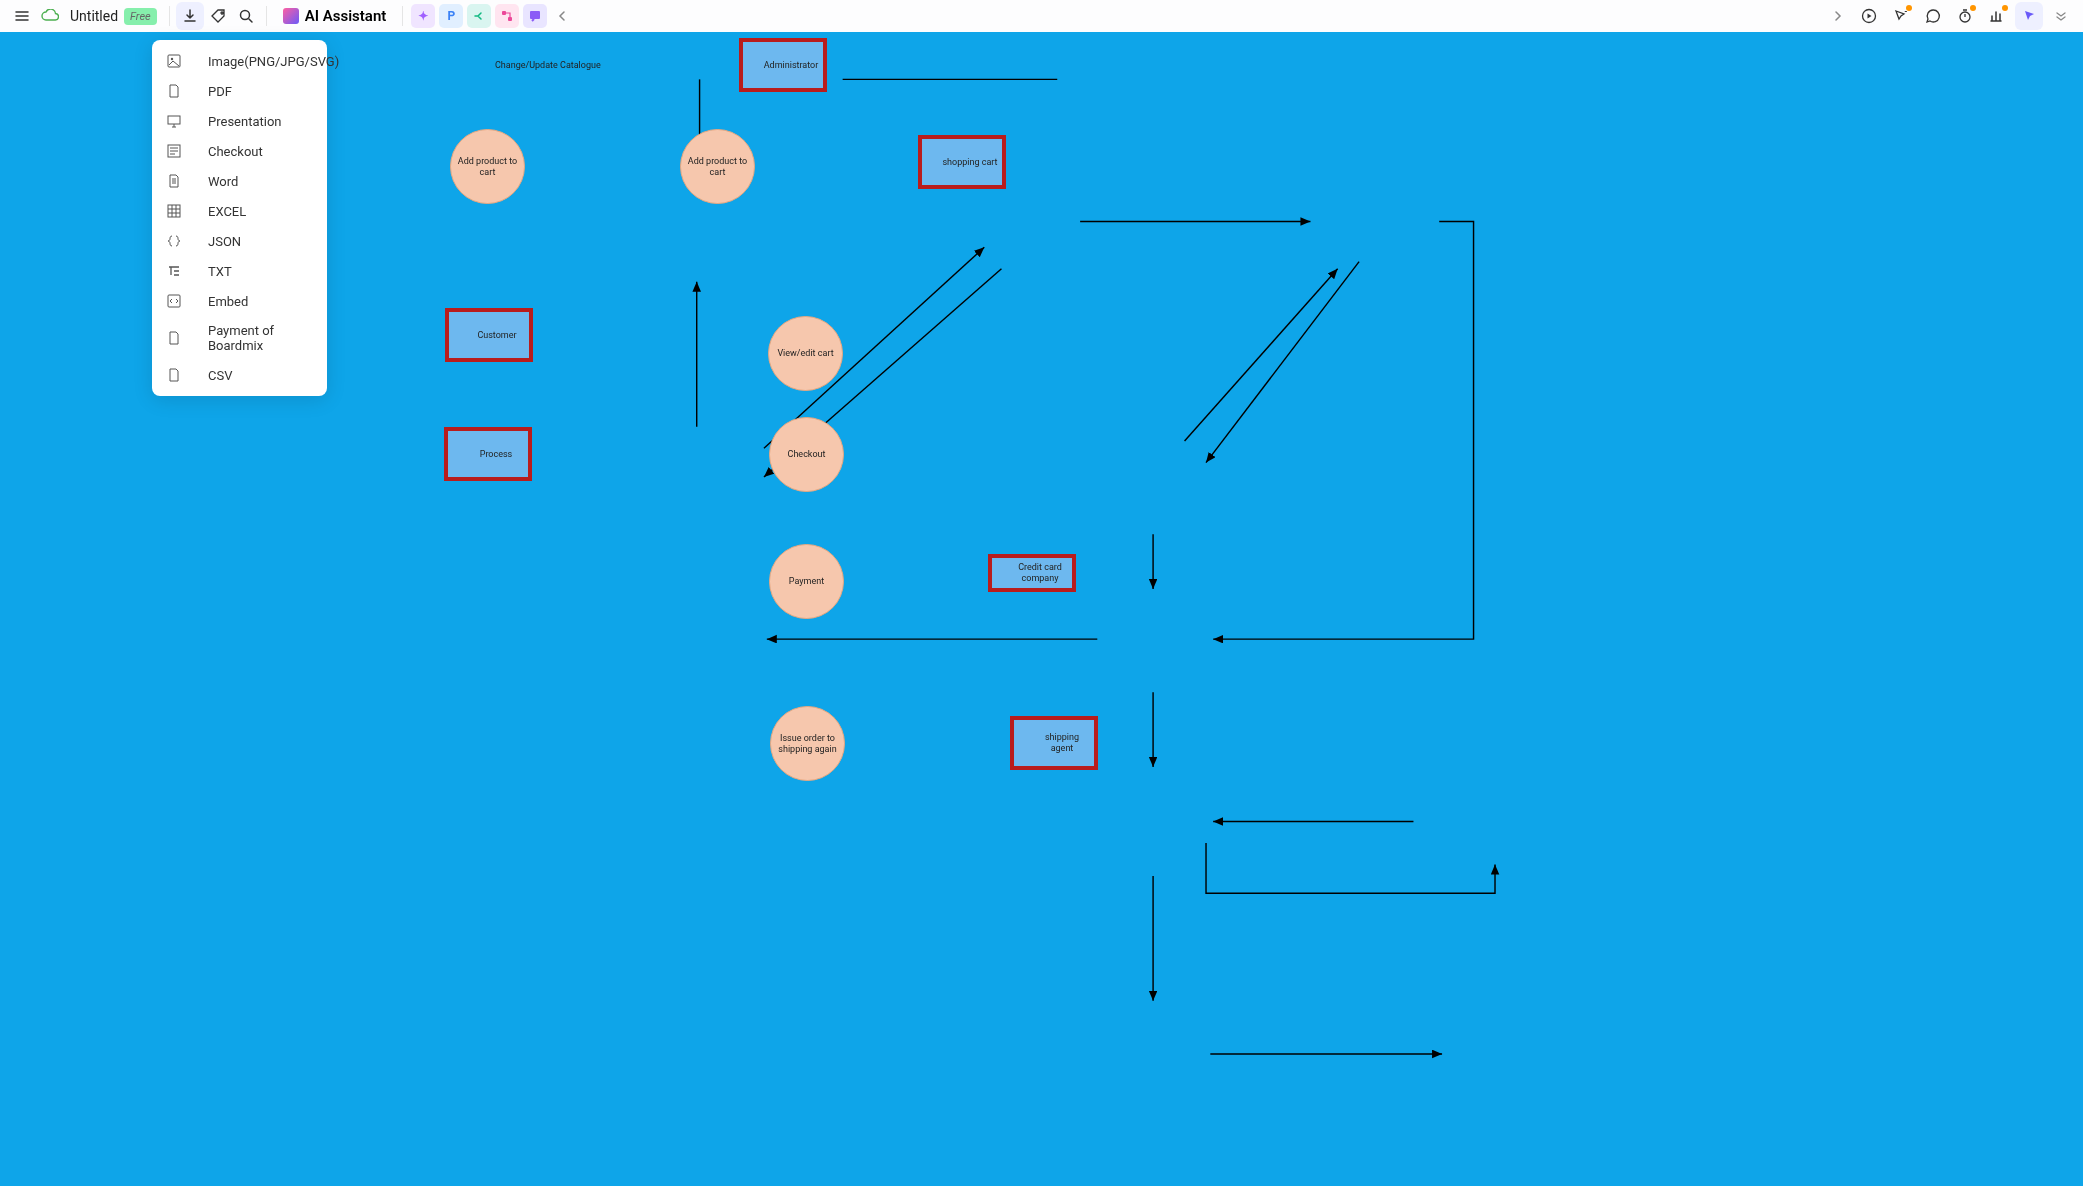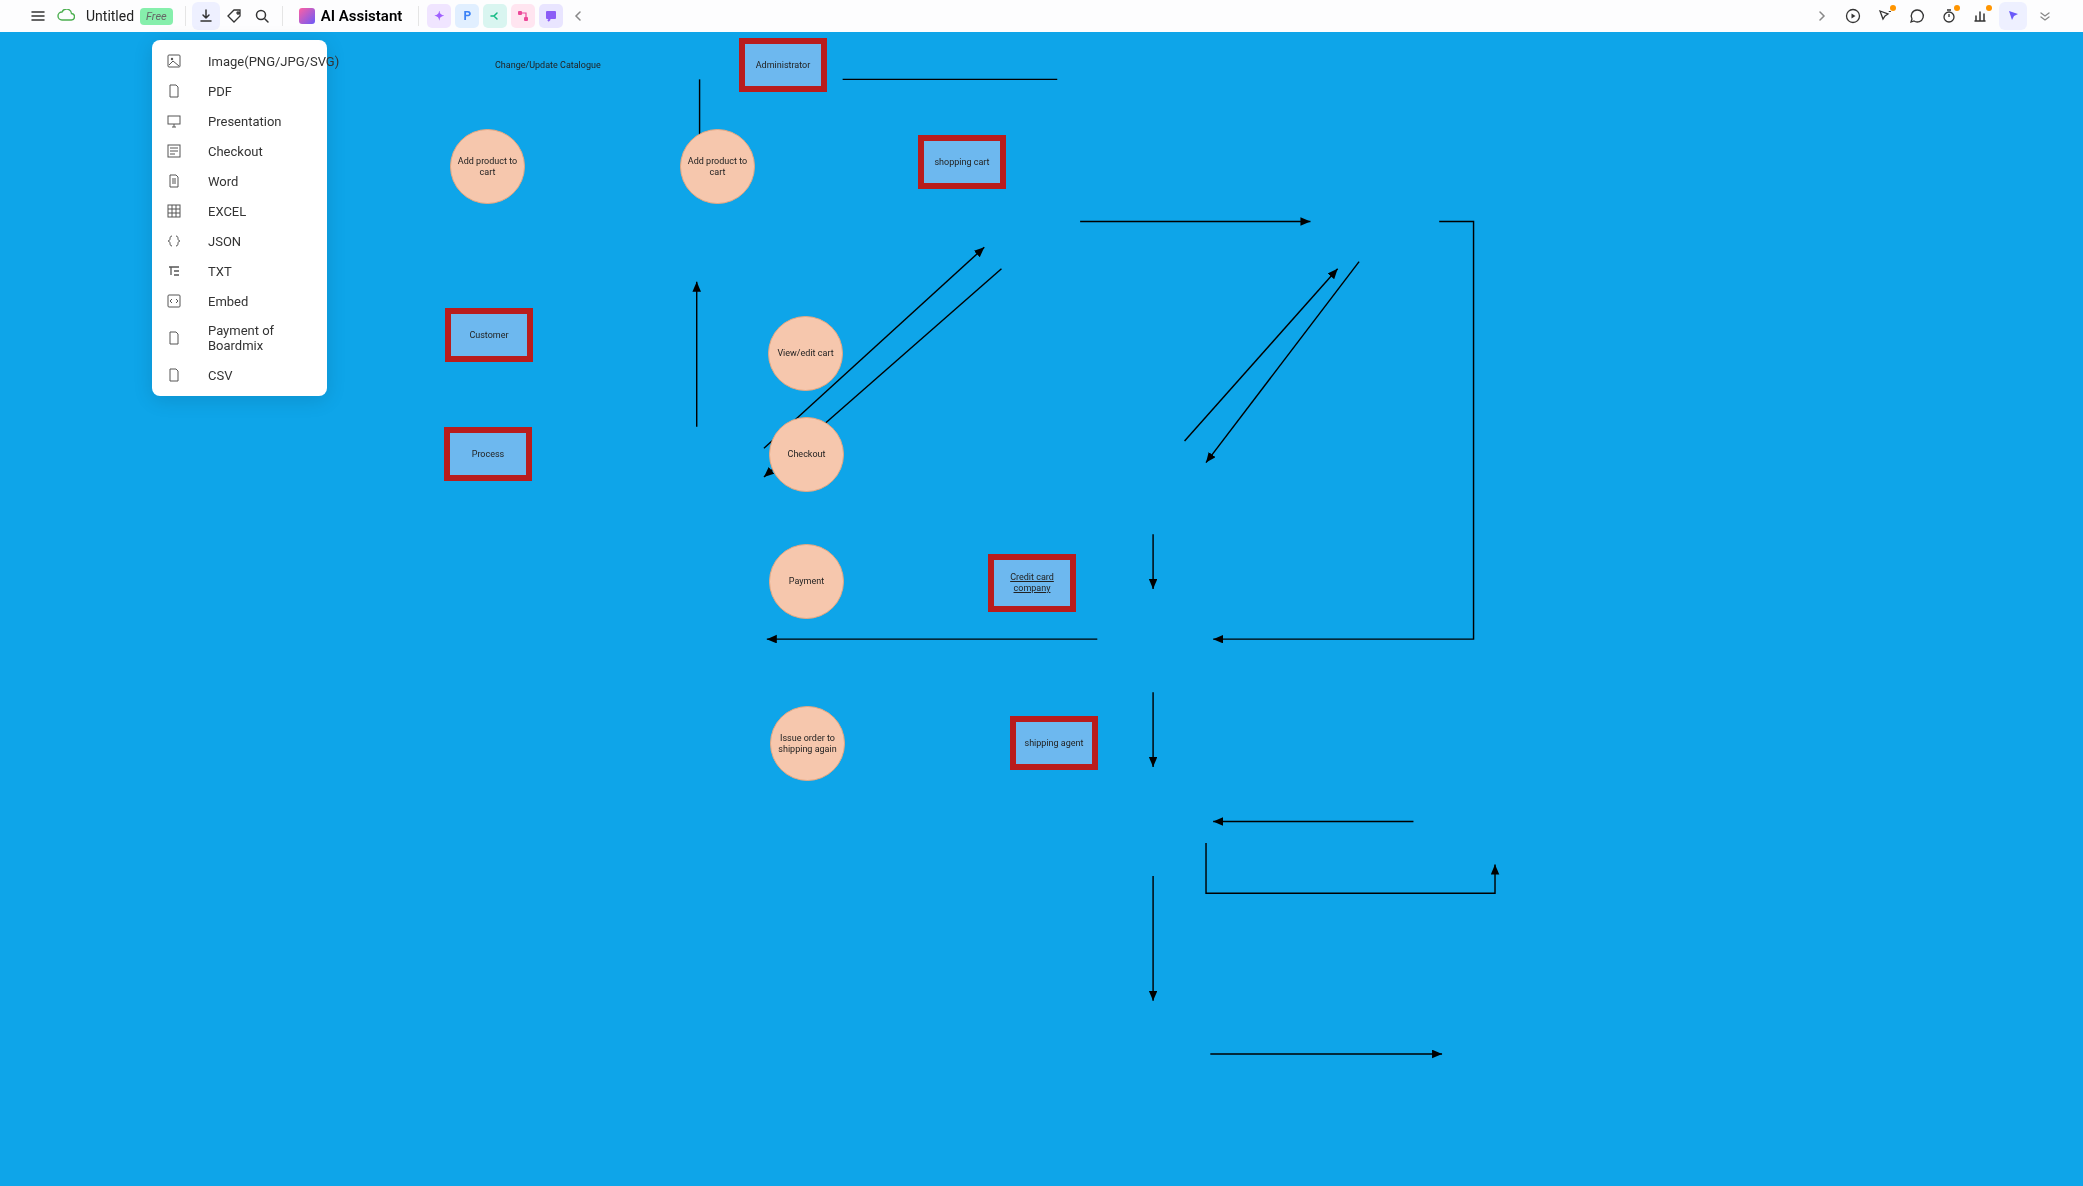--- a/index.html
+++ b/index.html
@@ -5,21 +5,21 @@
   * { box-sizing: border-box; margin: 0; padding: 0; }
   html, body { width: 100%; height: 100%; font-family: -apple-system, BlinkMacSystemFont, "Segoe UI", Roboto, sans-serif; background: #fdfdfe; overflow: hidden; }
   
   
   .toolbar {
     position: absolute;
     top: 0; left: 0; right: 0;
     height: 32px;
     display: flex;
     align-items: center;
-    padding: 0 24px;
+    padding: 0 8px;
     justify-content: space-between;
   }
   .toolbar-left, .toolbar-right {
     display: flex;
     align-items: center;
     gap: 4px;
   }
   .toolbar-left { gap: 0; }
   .tb-btn {
     width: 28px; height: 28px;
@@ -129,21 +129,22 @@
     align-items: center;
     justify-content: center;
     text-align: center;
     font-size: 9px;
     color: #222;
     line-height: 1.2;
     padding: 4px;
   }
   .rect-blue {
     background: #6db8ef;
-    border: 6px solid #b91c1c;
+    border: 4px solid #b91c1c;
+    padding-left: 20px;
   }
   .circle-peach {
     background: #f6c7ad;
     border: 1px solid #e8a77f;
     border-radius: 50%;
   }
   .edge-label {
     position: absolute;
     font-size: 9px;
     color: #222;
@@ -438,21 +439,21 @@
   </div>
   <div class="node circle-peach" style="left:769px; top:385px; width:75px; height:75px;">
     <span>Checkout</span>
   </div>
   <div class="node rect-blue" style="left:444px; top:395px; width:88px; height:54px;">
     <span>Process</span>
   </div>
   <div class="node circle-peach" style="left:769px; top:512px; width:75px; height:75px;">
     <span>Payment</span>
   </div>
-  <div class="node rect-blue" style="left:988px; top:522px; width:88px; height:58px;text-decoration:underline;">
+  <div class="node rect-blue" style="left:988px; top:522px; width:88px; height:38px;">
     <span>Credit card company</span>
   </div>
   <div class="node circle-peach" style="left:770px; top:674px; width:75px; height:75px;">
     <span>Issue order to shipping again</span>
   </div>
   <div class="node rect-blue" style="left:1010px; top:684px; width:88px; height:54px;">
     <span>shipping agent</span>
   </div>
 </div>
 

